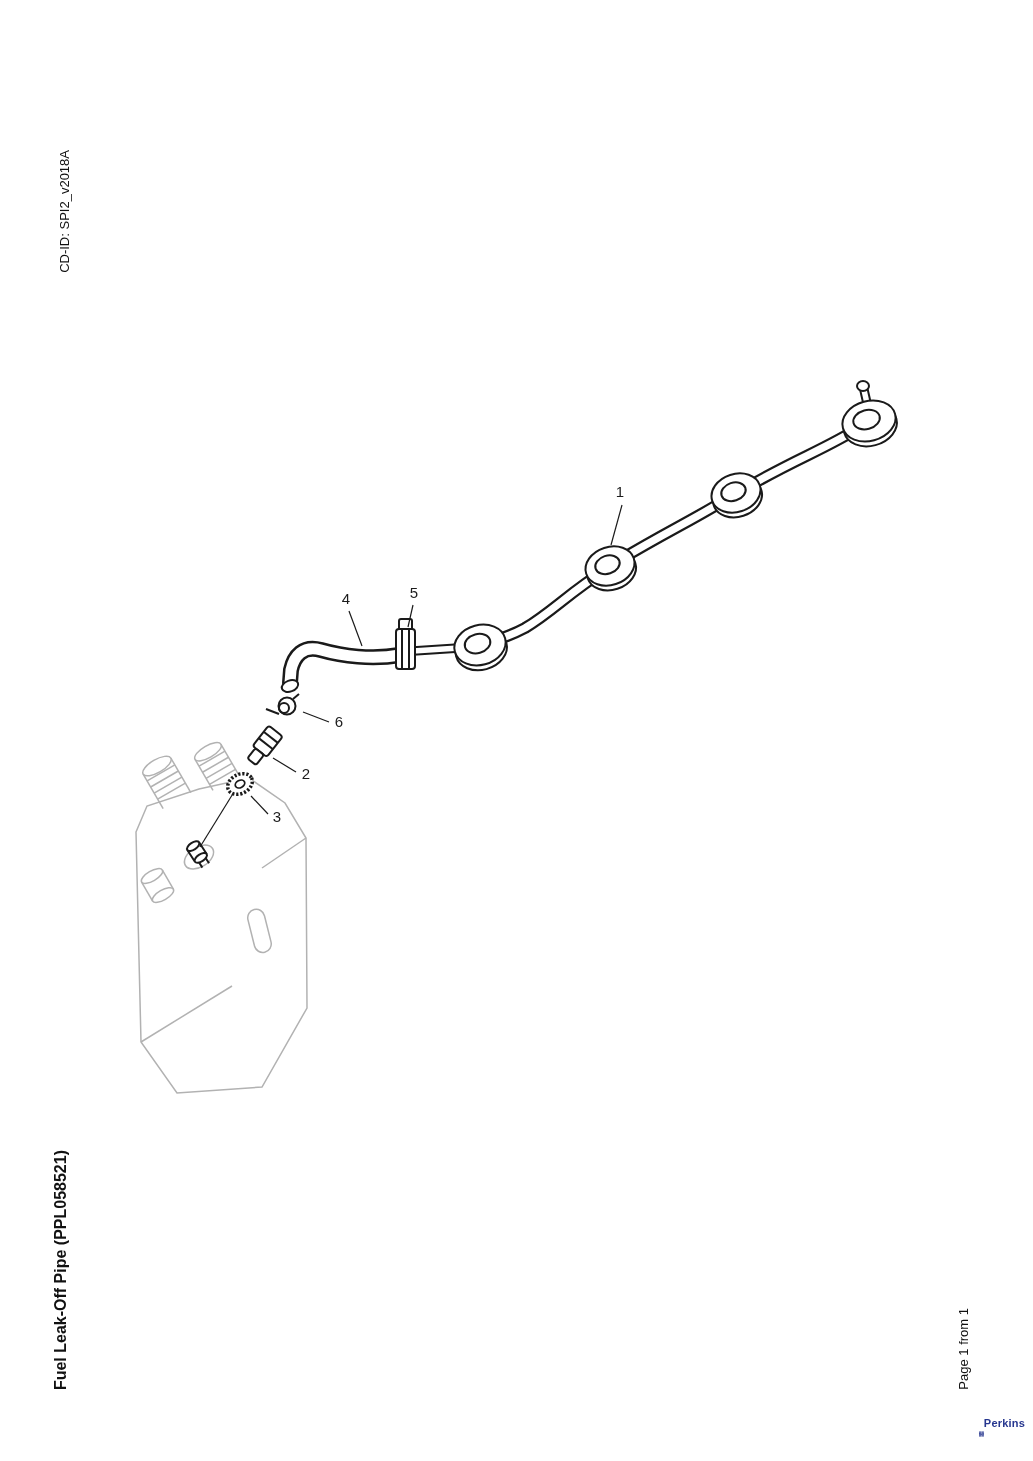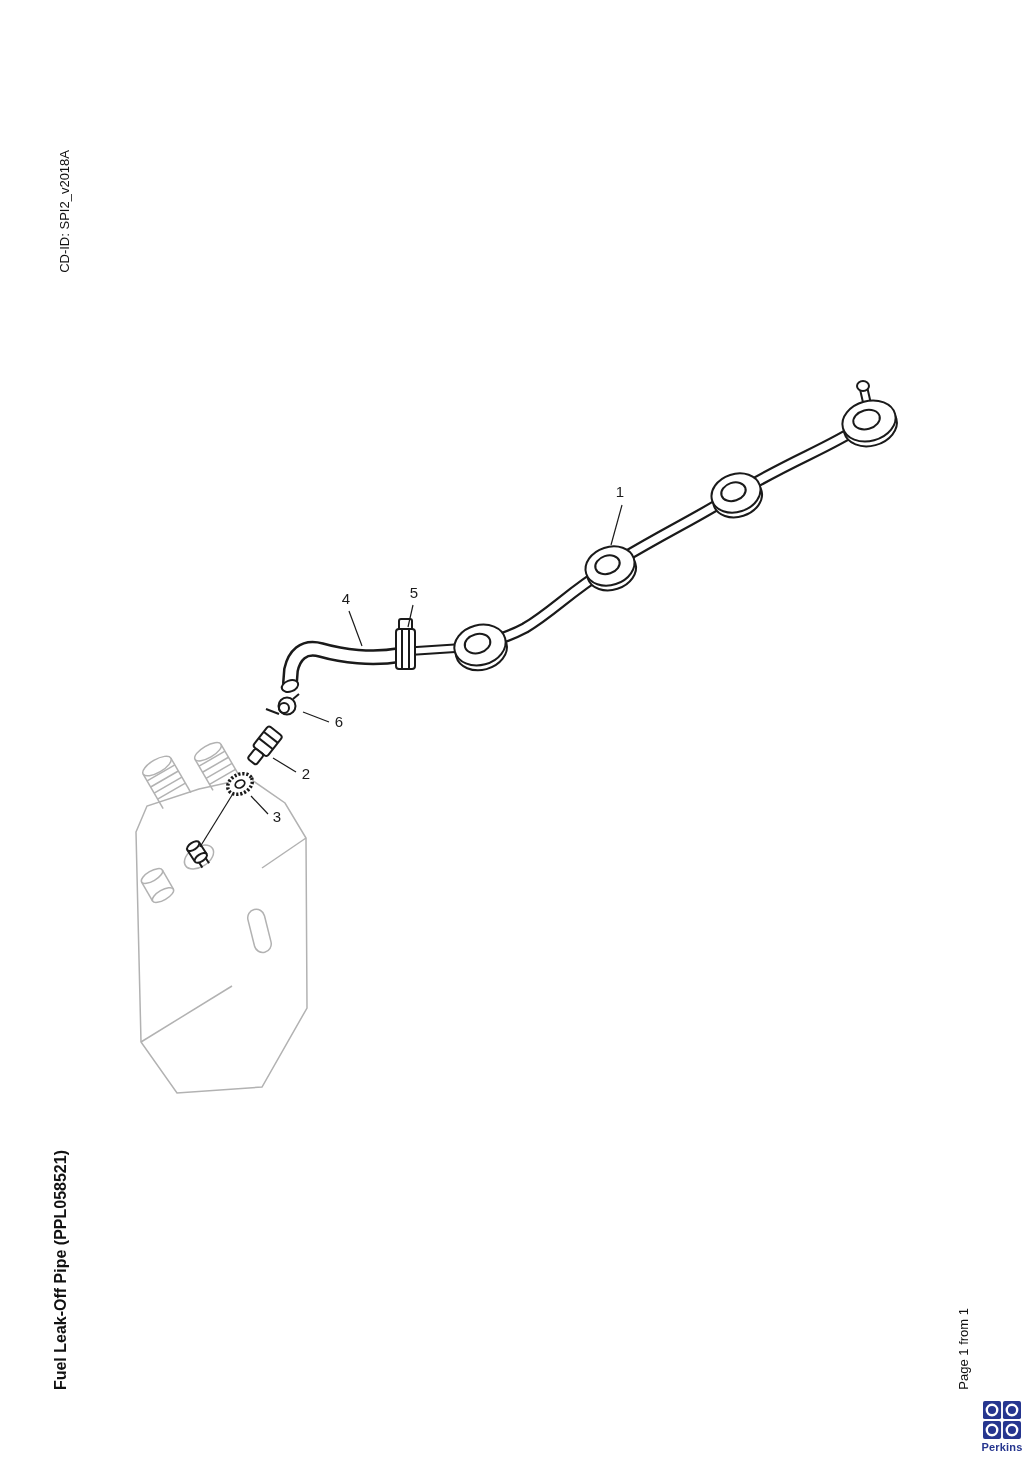--- a/index.html
+++ b/index.html
@@ -33,21 +33,21 @@
   .thin-i { fill: none; stroke: #ffffff; stroke-width: 5.5; stroke-linecap: round; }
   .ln { stroke: #1a1a1a; stroke-width: 2; fill: none; }
   .leader { stroke: #1a1a1a; stroke-width: 1.2; fill: none; }
   .callout { font: 15px "Liberation Sans", sans-serif; fill: #1c1c1c; }
   .pump { stroke: #b2b2b2; stroke-width: 1.5; fill: none; }
 
   .logo-box {
     position: absolute;
     right: 8px; bottom: 8px;
     width: 46px;
-    display: flex; flex-direction: column; align-items: center;
+    display: flex; flex-direction: row; 
   }
   .logo-wordmark {
     font-size: 11px; font-weight: bold;
     margin-top: 2px;
     letter-spacing: 0.2px;
   }
 </style>
 </head>
 <body>
 

